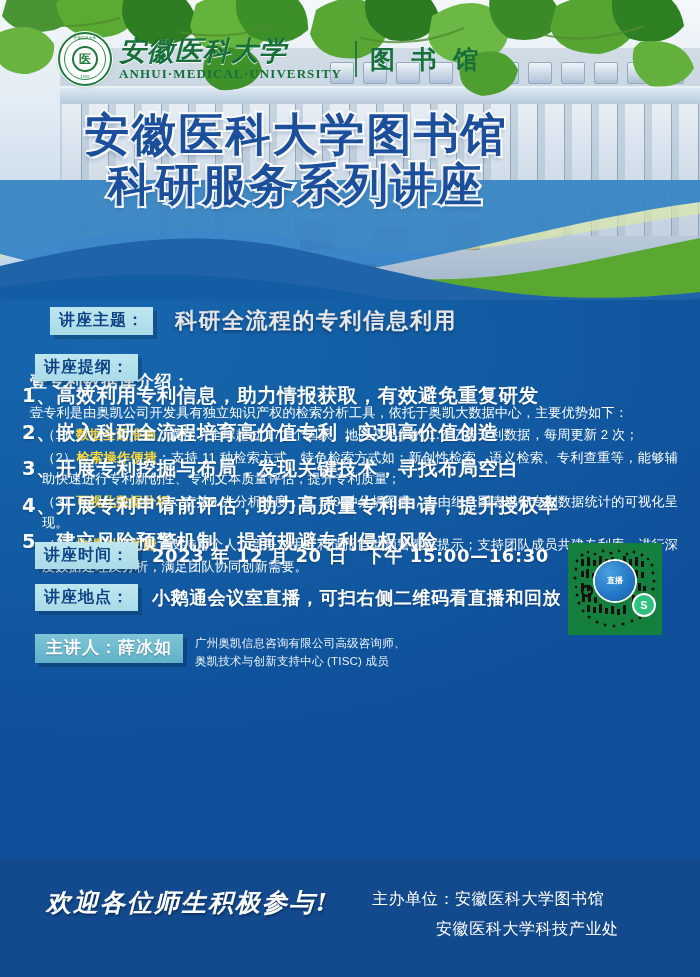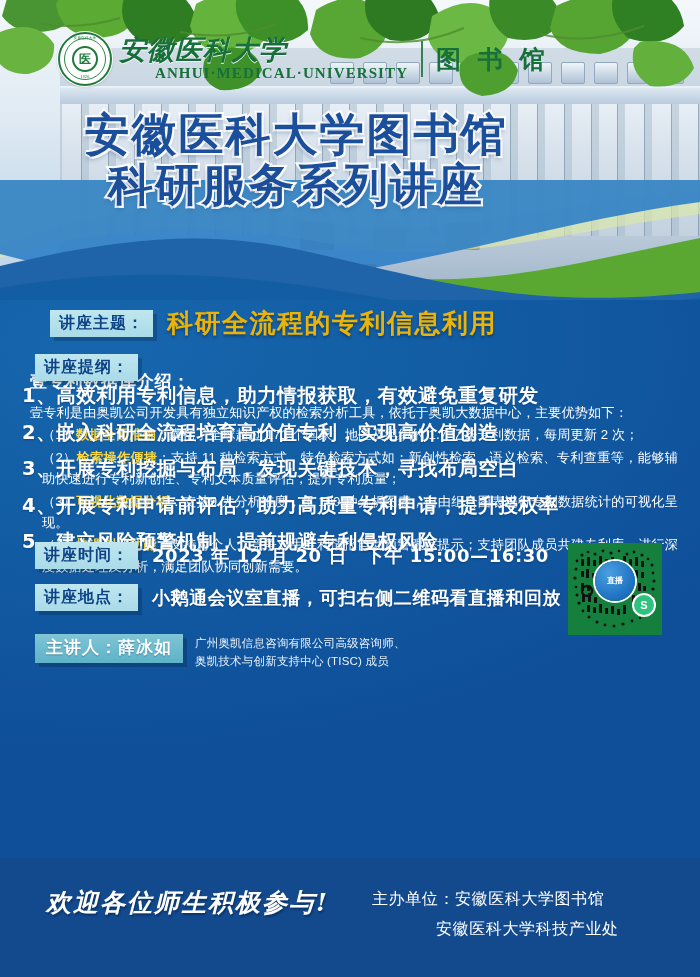--- a/index.html
+++ b/index.html
@@ -104,22 +104,22 @@
   .logo-cn{
     font-family:"DejaVu Serif","Liberation Serif",serif;
     font-size:27px;font-weight:bold;color:#17703a;
     letter-spacing:1px;line-height:1;
     text-shadow:0 1px 0 rgba(255,255,255,.9);
     font-style:italic;
     white-space:nowrap;
   }
   .logo-en{
     font-family:"Liberation Serif","DejaVu Serif",serif;
-    font-size:15px;font-weight:bold;color:#17703a;letter-spacing:1.1px;
-    margin-top:2px;white-space:nowrap;margin-left:36px;
+    font-size:13px;font-weight:bold;color:#17703a;letter-spacing:1.1px;
+    margin-top:2px;white-space:nowrap;
   }
   .logo-divider{width:2px;height:36px;background:#17703a;opacity:.85;margin:0 6px;}
   .logo-lib{
     font-family:"DejaVu Serif","Liberation Serif",serif;
     font-size:25px;font-weight:bold;color:#17703a;letter-spacing:4px;
     white-space:nowrap;line-height:1;
   }
   .logo-stack{display:flex;flex-direction:column;justify-content:center;}
 
   
@@ -161,23 +161,23 @@
     color:#ffffff;
     font-size:17px;
     padding:4px 11px 5px;
     text-shadow:0 1px 1px rgba(0,40,80,.35);
   }
 
   .row{display:flex;align-items:flex-start;}
 
   .topic-row{position:absolute;left:50px;top:6px;align-items:center;text-align:center;}
   .topic-text{
-    margin-left:14px;
+    margin-left:22px;
     font-family:"DejaVu Sans","Liberation Sans",sans-serif;
-    font-weight:bold;font-size:26px;color:#eab308;letter-spacing:1.5px;
+    font-weight:bold;font-size:22px;color:#e5e5e5;letter-spacing:1.5px;
     text-shadow:0 2px 3px rgba(0,25,60,.45);
     white-space:nowrap;
   }
   .outline-badge{position:absolute;left:35px;top:54px;}
 
   .outline-list{position:absolute;left:22px;top:86px;width:660px;}
   .outline-item{
     font-size:19.5px;font-weight:bold;color:#ffffff;letter-spacing:.6px;
     line-height:1;margin-bottom:17px;white-space:nowrap;
     text-shadow:0 1px 2px rgba(0,25,60,.35);

